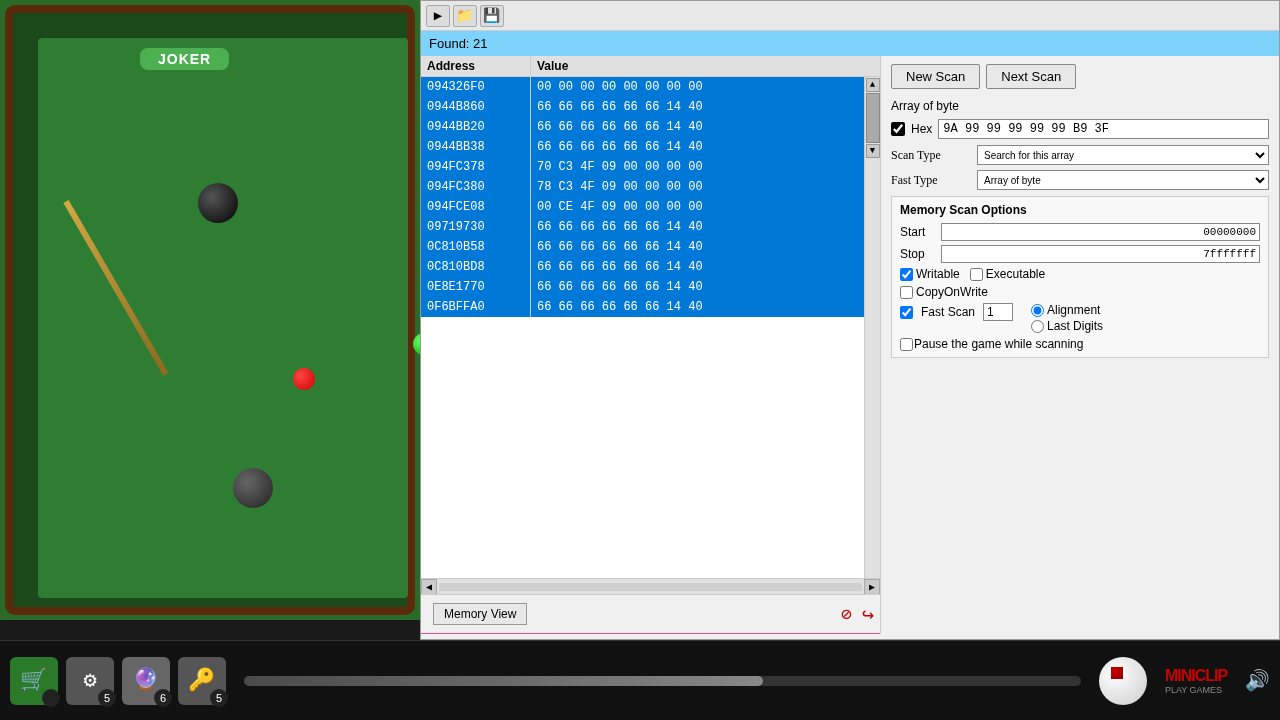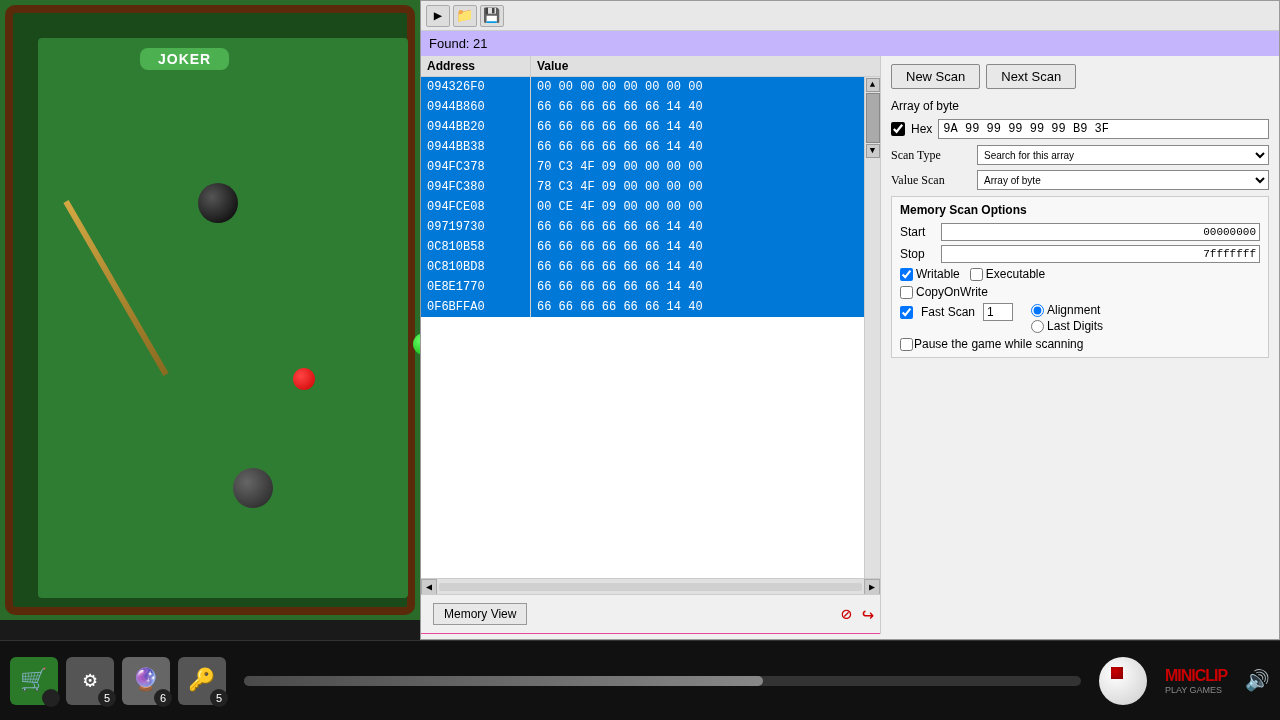--- a/index.html
+++ b/index.html
@@ -171,21 +171,21 @@
       font-size: 14px;
       cursor: pointer;
     }
 
     
     #found-bar {
       padding: 5px 8px;
       font-family: Arial, sans-serif;
       font-size: 13px;
       color: #000;
-      background: #c4b5fd;
+      background: #7dd3fc;
     }
 
     
     #ce-main {
       display: flex;
       height: calc(100% - 60px);
     }
 
     
     #scan-results {
@@ -600,21 +600,21 @@
       </div>
 
       <div class="dropdown-row">
         <span class="dropdown-label">Scan Type</span>
         <select class="dropdown">
           <option>Search for this array</option>
         </select>
       </div>
 
       <div class="dropdown-row">
-        <span class="dropdown-label">Value Scan</span>
+        <span class="dropdown-label">Fast Type</span>
         <select class="dropdown">
           <option>Array of byte</option>
         </select>
       </div>
 
       <div class="scan-options-box">
         <div class="scan-options-title">Memory Scan Options</div>
         <div class="mem-range-row">
           <span class="mem-label">Start</span>
           <input type="text" class="mem-input" value="00000000" style="">

